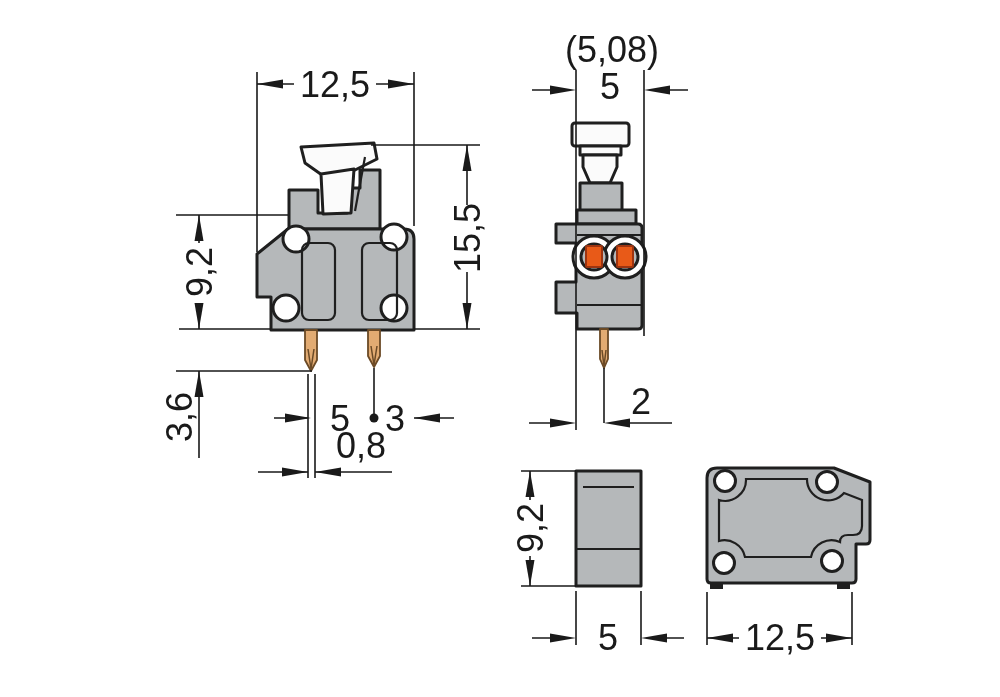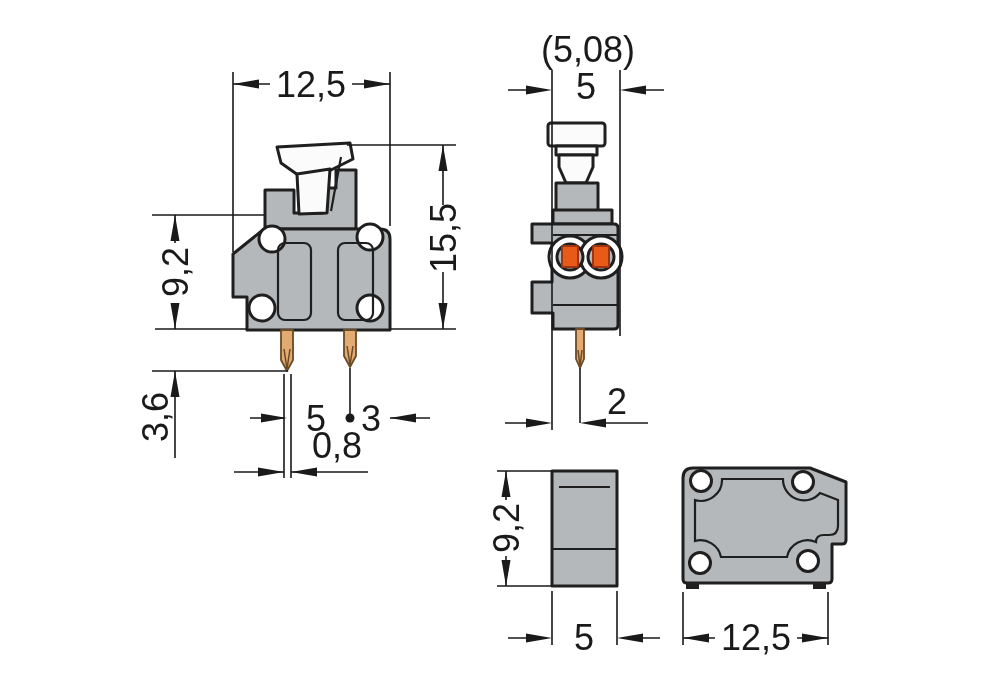--- a/index.html
+++ b/index.html
@@ -1,16 +1,16 @@
 <!DOCTYPE html>
 <html style="--background: #ffffff; --line: #1f1f1f; --dim-line: #1a1a1a; --body-gray: #b5b8ba; --button-white: #fbfbfb; --hole-white: #ffffff; --clamp-orange: #e85a18; --clamp-orange-dark: #9e3410; --pin-copper: #e2ab72; --pin-outline: #6b4a26;"><head>
 <meta charset="utf-8">
 <style>
   html,body{margin:0;padding:0;background:#fff;}
-  .stage{position:relative;width:976px;height:697px;background:var(--background,#fff);overflow:hidden;}
+  .stage{position:relative;width:976px;height:697px;background:var(--background,#fff);overflow:hidden;margin-left:24px;}
   svg{display:block;}
   .body{fill:var(--body-gray);stroke:var(--line);stroke-width:3;stroke-linejoin:round;}
   .white{fill:var(--button-white);stroke:var(--line);stroke-width:3;stroke-linejoin:round;}
   .hole{fill:var(--hole-white);stroke:var(--line);stroke-width:3;}
   .innergray{fill:var(--body-gray);stroke:var(--line);stroke-width:3;}
   .ln2{fill:none;stroke:var(--line);stroke-width:2.2;}
   .dim{fill:none;stroke:var(--dim-line);stroke-width:1.6;}
   .arr{fill:var(--dim-line);stroke:none;}
   .dot{fill:var(--dim-line);}
   .orange{fill:var(--clamp-orange);stroke:var(--clamp-orange-dark);stroke-width:2;}

